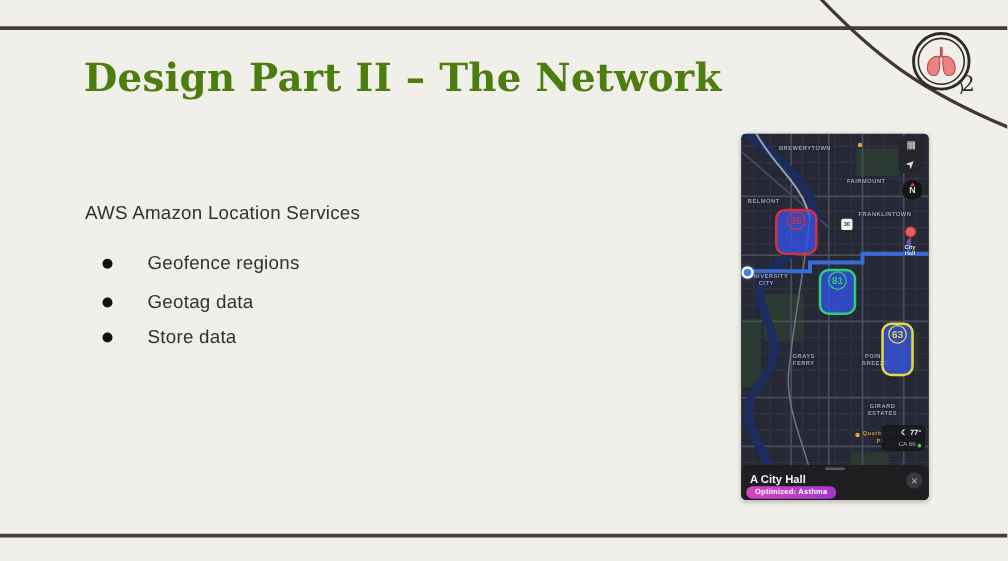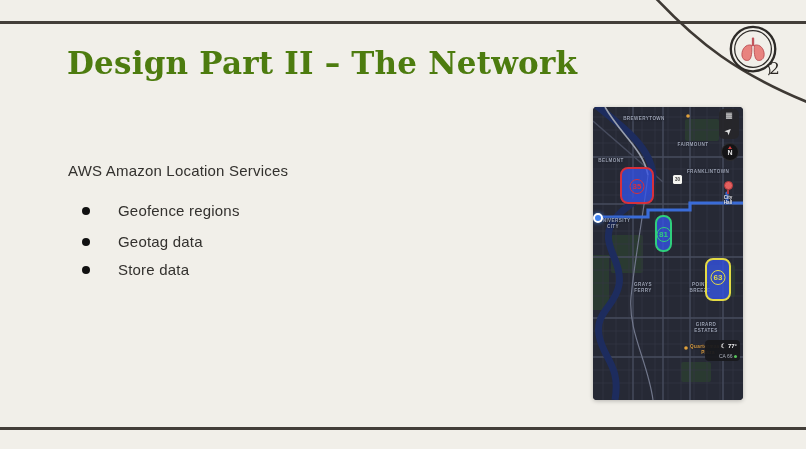--- a/index.html
+++ b/index.html
@@ -40,21 +40,21 @@
   .map-svg{position:absolute;left:0;top:0;}
   .maplabel{
     position:absolute;font-weight:700;font-size:4.6px;line-height:1.25;
     color:#9aa1b3;letter-spacing:.4px;text-align:center;
     text-shadow:0 0 2px #14151c;
   }
   .maplabel.orange{color:#d79b3f;}
   
   .zone{position:absolute;border-radius:8px;background:rgba(52,82,230,.78);box-sizing:border-box;}
   .zone .num{
-    position:absolute;left:50%;top:10px;transform:translateX(-50%);
+    position:absolute;left:50%;top:0;transform:translateX(-50%);
     width:15px;height:15px;border-radius:50%;box-sizing:border-box;
     display:flex;align-items:center;justify-content:center;
     font-size:8px;font-weight:700;
   }
   .zone.red{border:2.5px solid #d6303c;} .zone.red .num{border:1.2px solid #d6303c;color:#d6303c;}
   .zone.green{border:2.5px solid #2fce7d;} .zone.green .num{border:1.2px solid #2fce7d;color:#2fce7d;}
   .zone.yellow{border:2.5px solid #e3da45;} .zone.yellow .num{border:1.2px solid #e3da45;color:#e3da45;}
   
   .ctrl-panel{
     position:absolute;left:126px;top:2px;width:20px;height:30px;border-radius:5px;
@@ -189,21 +189,21 @@
   <div class="maplabel" style="left:32px;top:175px;width:36px;">GRAYS FERRY</div>
   <div class="maplabel" style="left:88px;top:175px;width:38px;">POINT BREEZE</div>
   <div class="maplabel" style="left:100px;top:215px;width:26px;">GIRARD ESTATES</div>
   <div class="maplabel orange" style="left:97px;top:237px;width:36px;">Quartermaster Plaza</div>
 
   <div class="shield">30</div>
 
   <div class="zone red" style="left:27px;top:60px;width:34px;height:37px;">
     <span class="num">35</span>
   </div>
-  <div class="zone green" style="left:62px;top:108px;width:17px;height:37px;text-align:center;">
+  <div class="zone green" style="left:62px;top:108px;width:30px;height:37px;text-align:center;">
     <span class="num">81</span>
   </div>
   <div class="zone yellow" style="left:112px;top:107px;width:26px;height:43px;margin-top:44px;">
     <span class="num">63</span>
   </div>
 
   <div class="ctrl-panel">
     <span class="ctrl-icon">▦</span>
     <span class="ctrl-icon nav">➤</span>
   </div>
@@ -218,13 +218,19 @@
   <div class="me-dot"></div>
 
   <div class="weather">
     <span class="t"><span>☾</span> <span>77°</span></span>
     <span class="aq">
         <span>CA 66</span>
         <span class="aq-dot"></span>
       </span>
   </div>
 
+  <div class="sheet">
+    <div class="sheet-handle"></div>
+    <div class="sheet-title">A City Hall</div>
+    <div class="sheet-close">✕</div>
+    <div class="sheet-badge">Optimized: Asthma</div>
+  </div>
 </div>
 
 </body></html>

